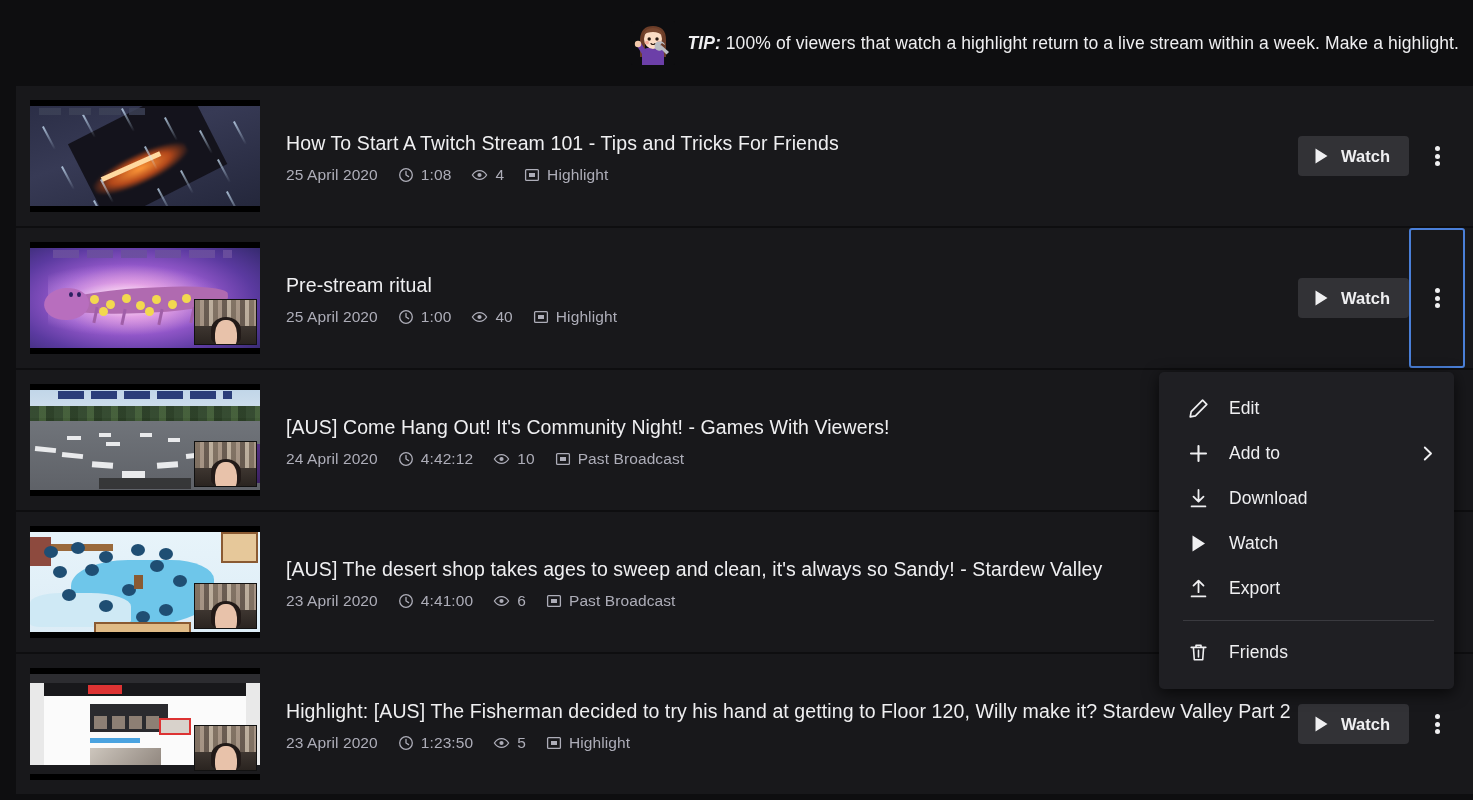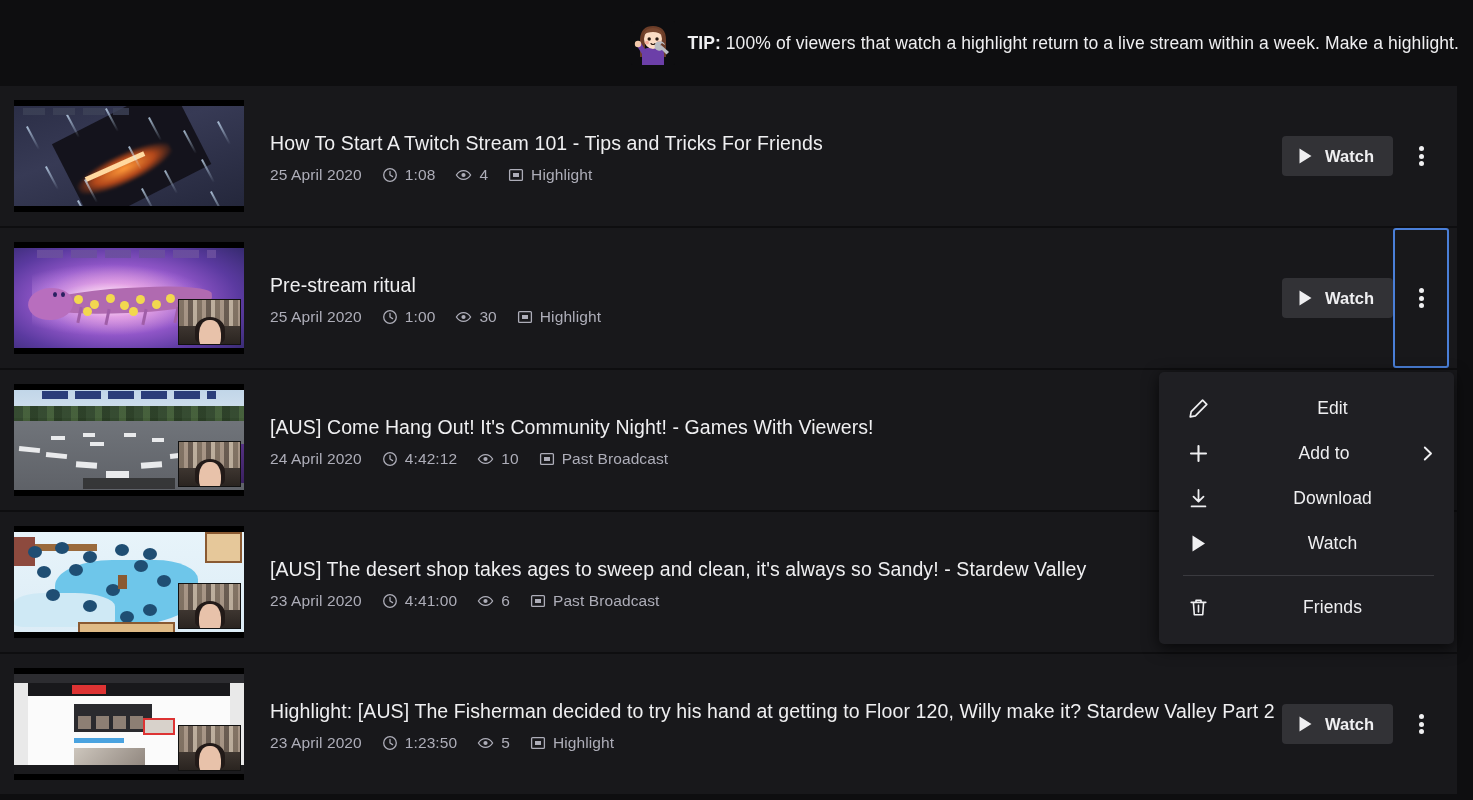--- a/index.html
+++ b/index.html
@@ -43,26 +43,26 @@
     border-radius: 2px;
     overflow: hidden;
     background: #0e0e10;
   }
   .tip-text {
     font-size: 17.5px;
     color: #efeff1;
     letter-spacing: .1px;
     white-space: nowrap;
   }
-  .tip-text b { font-weight: 700; }
+  .tip-text b { font-weight: 700; font-style: italic; }
 
   
   .video-list {
     position: absolute;
-    top: 86px; left: 0;
+    top: 86px; left: 16px;
     width: 1338px;
   }
   .video-row {
     position: relative;
     display: flex;
     align-items: stretch;
     width: 1457px;
     background: #18181b;
     margin-bottom: 2px;
     padding-right: 8px;
@@ -345,21 +345,20 @@
   }
   .menu-item {
     display: flex;
     align-items: center;
     height: 45px;
     padding: 0 18px 0 26px;
     color: #efeff1;
     font-size: 17.5px;
     cursor: pointer;
     letter-spacing: .1px;
-    text-align: center;
   }
   .menu-item .mi-icon {
     flex: 0 0 26px;
     display: flex;
     align-items: center;
     justify-content: center;
     margin-right: 18px;
   }
   .menu-item .mi-label { flex: 1 1 auto; }
   .menu-item .mi-arrow { flex: 0 0 auto; display:flex; }
@@ -529,21 +528,21 @@
                   <circle cx="8" cy="8" r="6.3" stroke="#adadb8" stroke-width="1.3" fill="none"></circle>
                   <path d="M8 4.5V8l2.6 1.6" stroke="#adadb8" stroke-width="1.3" fill="none" stroke-linecap="round"></path>
                 </svg>
               <span>1:00</span>
             </span>
             <span class="meta-item">
               <svg width="17" height="16" viewBox="0 0 17 16">
                   <path d="M1.4 8S4 3.6 8.5 3.6 15.6 8 15.6 8s-2.6 4.4-7.1 4.4S1.4 8 1.4 8Z" stroke="#adadb8" stroke-width="1.3" fill="none"></path>
                   <circle cx="8.5" cy="8" r="2.1" fill="#adadb8"></circle>
                 </svg>
-              <span>30</span>
+              <span>40</span>
             </span>
             <span class="meta-item">
               <svg width="16" height="16" viewBox="0 0 16 16">
                   <rect x="1.6" y="2.6" width="12.8" height="10.8" stroke="#adadb8" stroke-width="1.3" fill="none" rx="1"></rect>
                   <rect x="5" y="6" width="6" height="4" fill="#adadb8"></rect>
                 </svg>
               <span>Highlight</span>
             </span>
           </div>
         </div>
@@ -834,20 +833,28 @@
 
     <div class="menu-item">
       <span class="mi-icon">
         <svg width="21" height="21" viewBox="0 0 21 21">
             <path d="M4.5 2.4 17 10.5 4.5 18.6Z" fill="#efeff1"></path>
           </svg>
       </span>
       <span class="mi-label">Watch</span>
     </div>
 
+    <div class="menu-item">
+      <span class="mi-icon">
+        <svg width="21" height="21" viewBox="0 0 21 21">
+            <path d="M10.5 14.2V3M5.5 7.6l5-5 5 5M3.6 18.4h13.8" stroke="#efeff1" stroke-width="1.8" fill="none" stroke-linecap="round" stroke-linejoin="round"></path>
+          </svg>
+      </span>
+      <span class="mi-label">Export</span>
+    </div>
 
     <div class="menu-divider"></div>
 
     <div class="menu-item">
       <span class="mi-icon">
         <svg width="21" height="21" viewBox="0 0 21 21">
             <path d="M3.2 5.4h14.6M8 5.4V3.2h5v2.2M5.4 5.4l.9 12.4h8.4l.9-12.4M10.5 8.4v6.6" stroke="#efeff1" stroke-width="1.6" fill="none" stroke-linecap="round" stroke-linejoin="round"></path>
           </svg>
       </span>
       <span class="mi-label">Friends</span>

